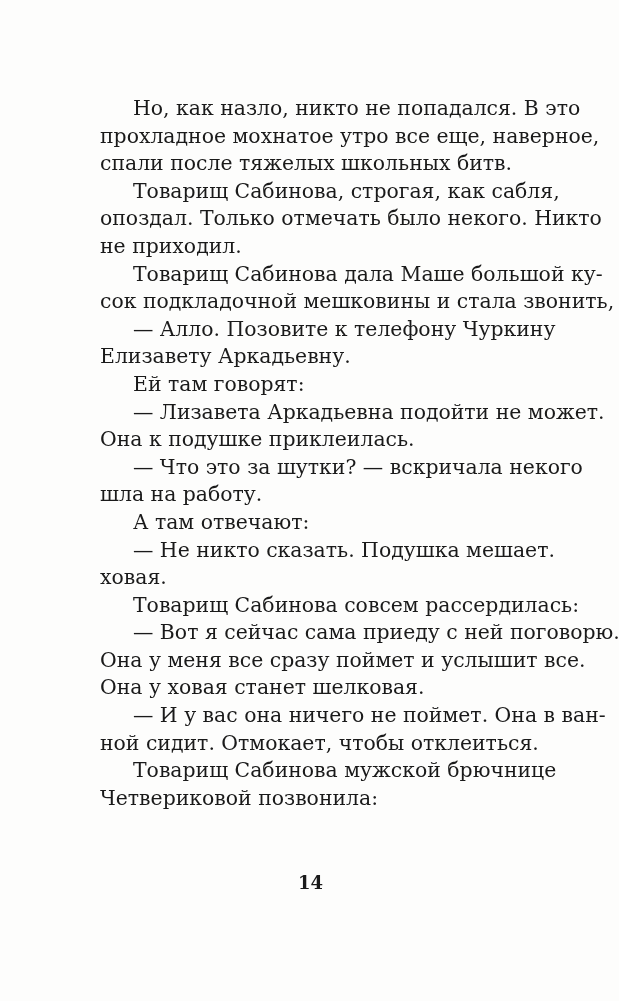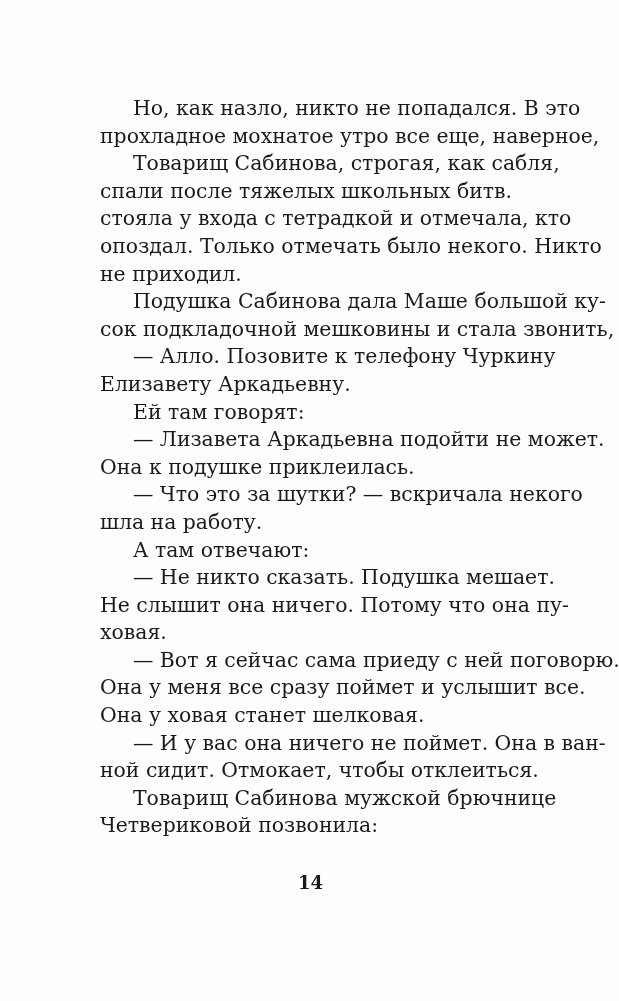--- a/index.html
+++ b/index.html
@@ -39,38 +39,37 @@
     font-size: 18px;
     color: #1a1a1a;
   }
 </style>
 </head>
 <body>
 
 <div class="page" id="page-body">
     <span class="line indent">Но, как назло, никто не попадался. В это</span>
     <span class="line">прохладное мохнатое утро все еще, наверное,</span>
+    <span class="line last">спали после тяжелых школьных битв.</span>
     <span class="line indent">Товарищ Сабинова, строгая, как сабля,</span>
-    <span class="line last">спали после тяжелых школьных битв.</span>
-    <span class="line">стояла у входа с тетрадкой и отмечала, кто</span>
     <span class="line">опоздал. Только отмечать было некого. Никто</span>
     <span class="line last">не приходил.</span>
-    <span class="line indent">Подушка Сабинова дала Маше большой ку-</span>
+    <span class="line indent">Товарищ Сабинова дала Маше большой ку-</span>
     <span class="line">сок подкладочной мешковины и стала звонить,</span>
     <span class="line indent">— Алло. Позовите к телефону Чуркину</span>
     <span class="line last">Елизавету Аркадьевну.</span>
     <span class="line indent last">Ей там говорят:</span>
     <span class="line indent">— Лизавета Аркадьевна подойти не может.</span>
     <span class="line last">Она к подушке приклеилась.</span>
     <span class="line indent">— Что это за шутки? — вскричала некого</span>
     <span class="line last">шла на работу.</span>
     <span class="line indent last">А там отвечают:</span>
     <span class="line indent">— Не никто сказать. Подушка мешает.</span>
-    <span class="line">Не слышит она ничего. Потому что она пу-</span>
     <span class="line last">ховая.</span>
+    <span class="line indent last">Товарищ Сабинова совсем рассердилась:</span>
     <span class="line indent">— Вот я сейчас сама приеду с ней поговорю.</span>
     <span class="line">Она у меня все сразу поймет и услышит все.</span>
     <span class="line last">Она у ховая станет шелковая.</span>
     <span class="line indent">— И у вас она ничего не поймет. Она в ван-</span>
     <span class="line last">ной сидит. Отмокает, чтобы отклеиться.</span>
     <span class="line indent">Товарищ Сабинова мужской брючнице</span>
     <span class="line last">Четвериковой позвонила:</span>
   </div>
 
 <div class="pagenum">14</div>

